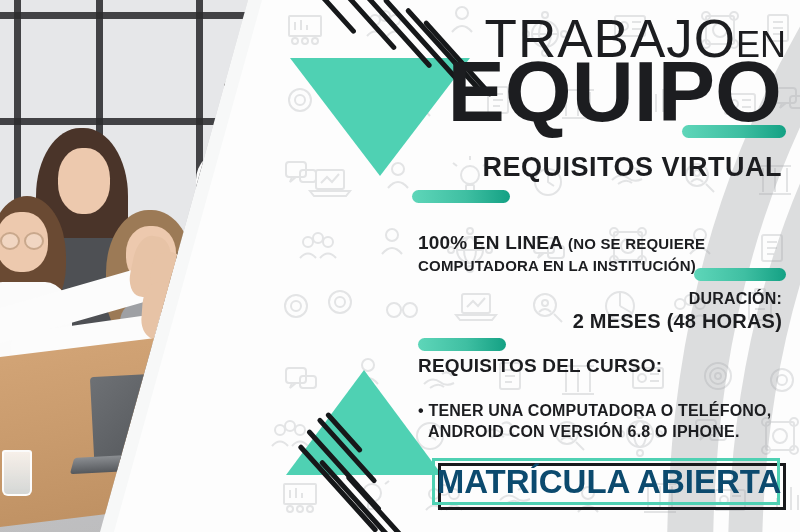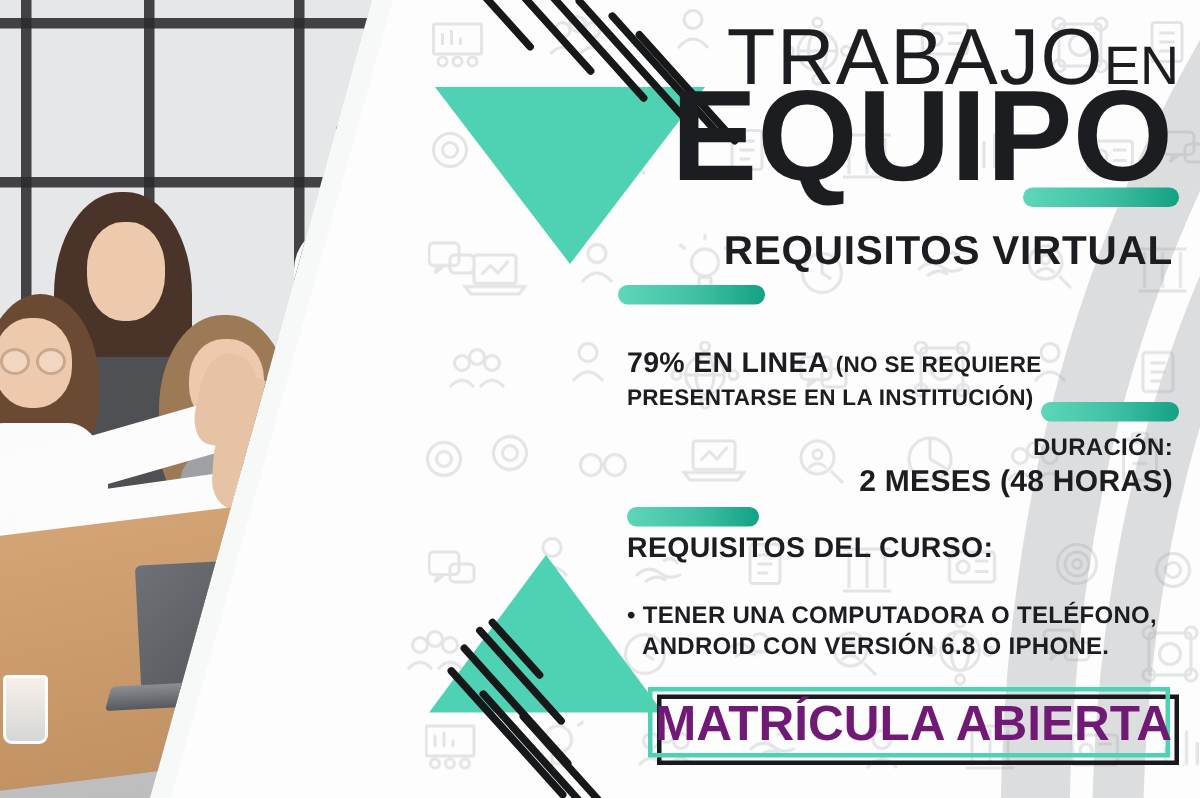--- a/index.html
+++ b/index.html
@@ -154,21 +154,21 @@
     background:transparent;
   }
   .cta-shadow {
     position:absolute; left:438px; top:463px; width:348px; height:47px;
     border:3px solid #18191c;
     background:transparent;
   }
   .cta-label {
     position:absolute; left:432px; top:458px; width:354px; height:47px;
     display:flex; align-items:center; justify-content:center;
-    font-size:33px; font-weight:700; color:#701a75; letter-spacing:0px;
+    font-size:33px; font-weight:700; color:#0c4a6e; letter-spacing:0px;
   }
 </style>
 </head>
 <body>
 
 <div id="poster" style="--teal:#4FD1B3">
 
   <div class="photo-wrap">
     <div class="photo">
 
@@ -458,23 +458,23 @@
     <div class="pill" style="left:694px; top:268px; width:92px;"></div>
     <div class="pill" style="left:418px; top:338px; width:88px;"></div>
 
     <div class="txt t-trabajo">
       <span>TRABAJO</span><span class="en">EN</span>
     </div>
     <div class="txt t-equipo">EQUIPO</div>
     <div class="txt t-modalidad">REQUISITOS VIRTUAL</div>
 
     <div class="txt t-linea">
-      <span>79% EN LINEA</span>
+      <span>100% EN LINEA</span>
       <span class="small">(NO SE REQUIERE</span><br>
-      <span class="small">PRESENTARSE EN LA INSTITUCIÓN)</span>
+      <span class="small">COMPUTADORA EN LA INSTITUCIÓN)</span>
     </div>
 
     <div class="txt t-duracion">DURACIÓN:</div>
     <div class="txt t-meses">2 MESES (48 HORAS)</div>
 
     <div class="txt t-req">REQUISITOS DEL CURSO:</div>
     <div class="txt t-bullets">
       <br>
       <span>• TENER UNA COMPUTADORA O TELÉFONO,</span><br>
       <span class="ind">ANDROID CON VERSIÓN 6.8 O IPHONE.</span>

